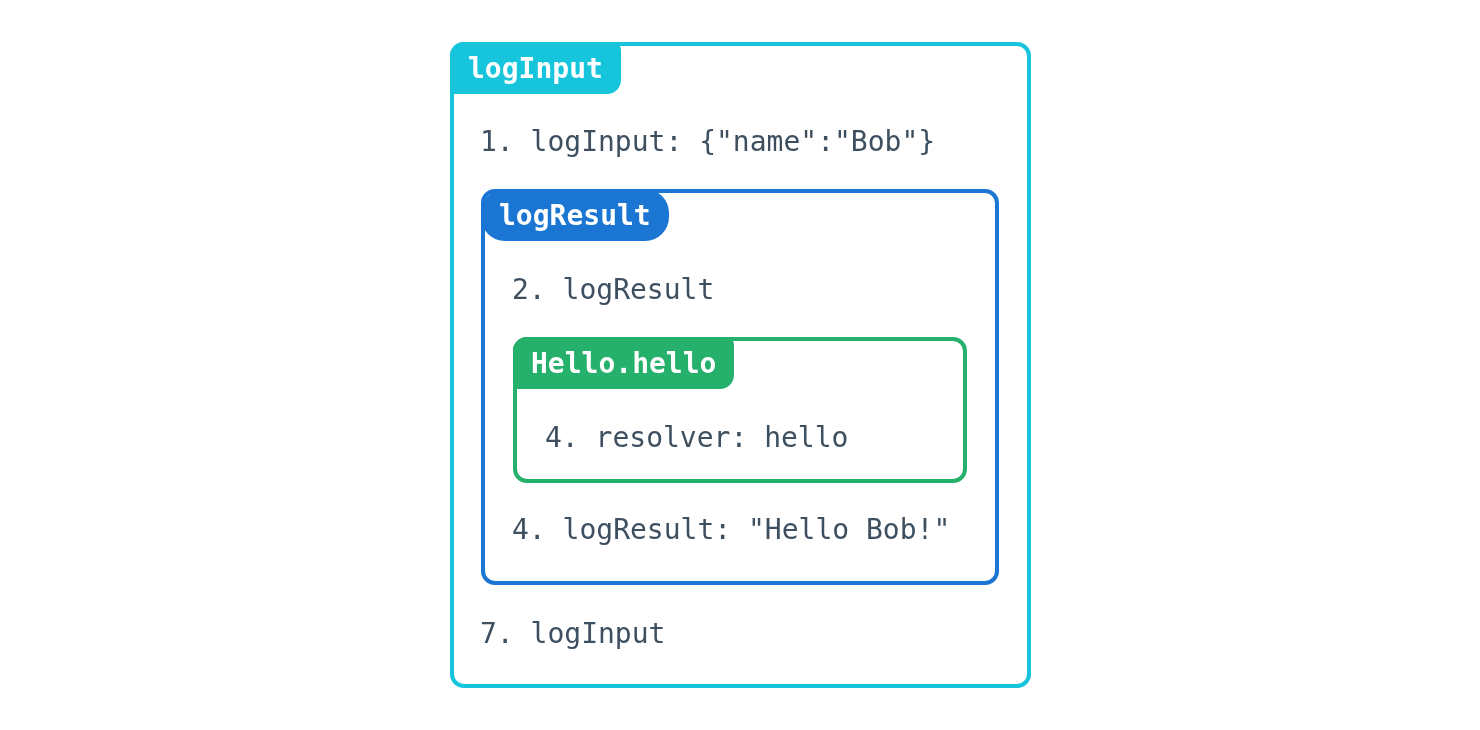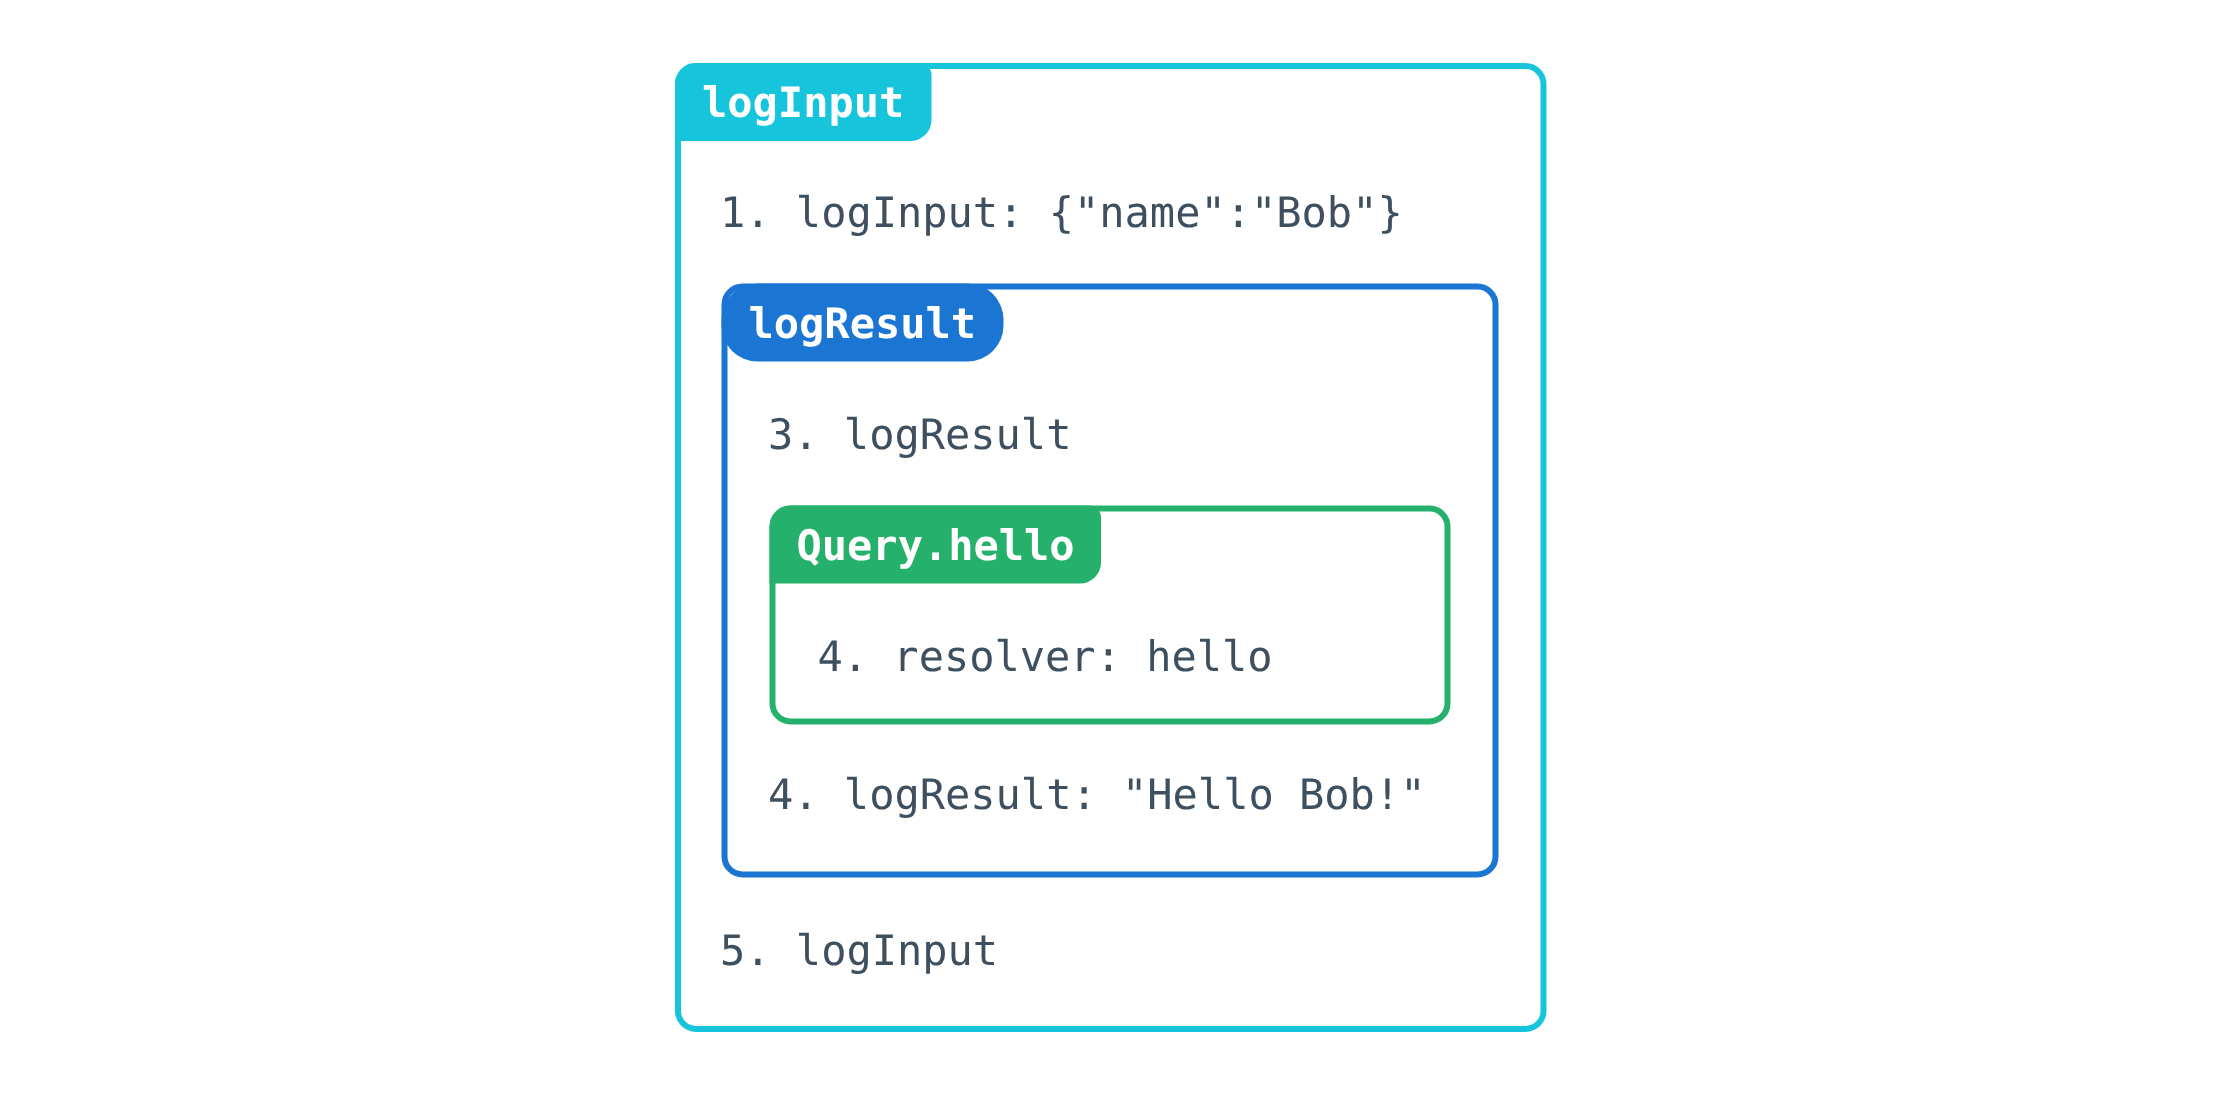--- a/index.html
+++ b/index.html
@@ -70,24 +70,24 @@
 <div class="canvas">
 
   <div class="frame frame-outer"></div>
   <div class="badge badge-outer">logInput</div>
 
   <div class="step step-1">1. logInput: {"name":"Bob"}</div>
 
   <div class="frame frame-middle"></div>
   <div class="badge badge-middle">logResult</div>
 
-  <div class="step step-2">3. logResult</div>
+  <div class="step step-2">2. logResult</div>
 
   <div class="frame frame-inner"></div>
-  <div class="badge badge-inner">Query.hello</div>
+  <div class="badge badge-inner">Hello.hello</div>
 
   <div class="step step-3">4. resolver: hello</div>
 
   <div class="step step-4">4. logResult: "Hello Bob!"</div>
 
-  <div class="step step-5">5. logInput</div>
+  <div class="step step-5">7. logInput</div>
 
 </div>
 
 </body></html>

